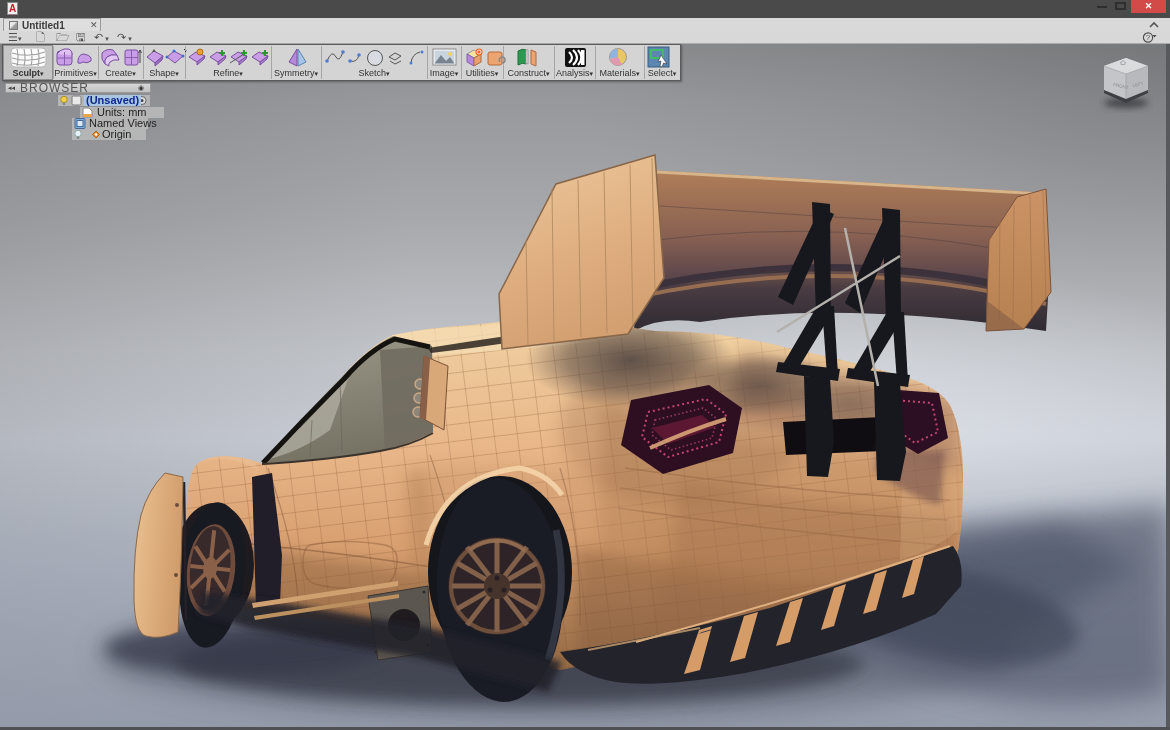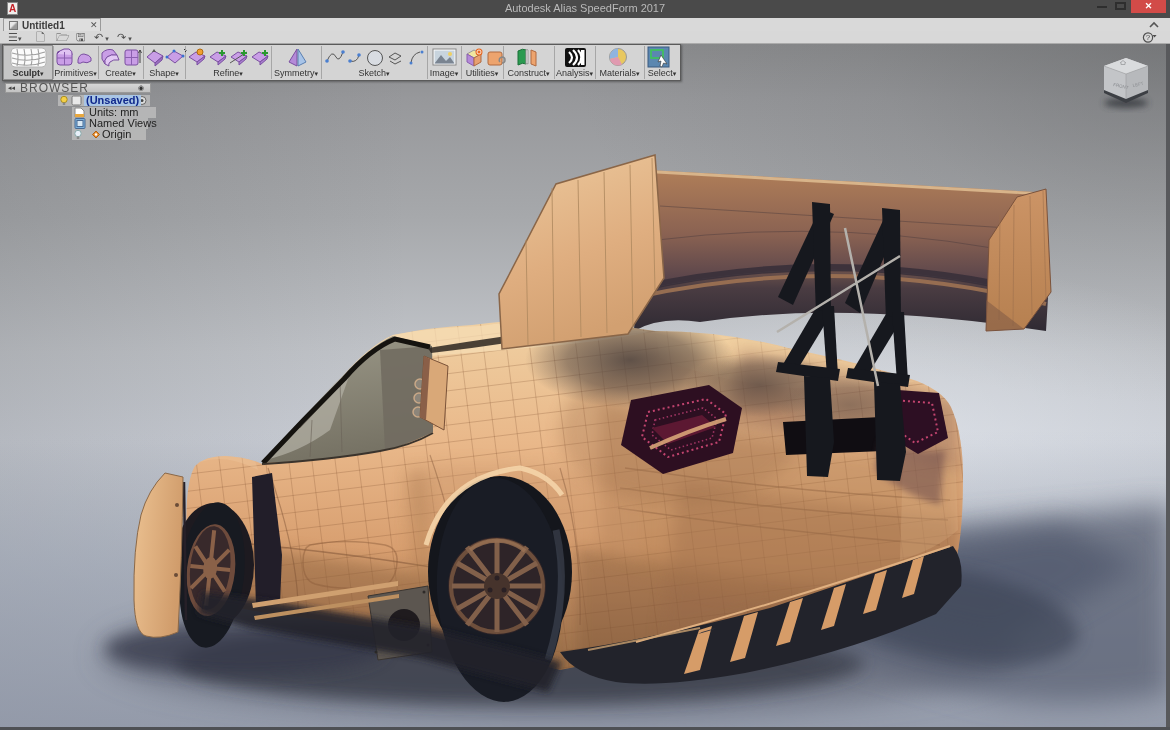--- a/index.html
+++ b/index.html
@@ -31,21 +31,20 @@
 .brow { position:absolute; height:11px; background:rgba(185,185,185,.92); font-size:11px; color:#222; line-height:11px; white-space:nowrap;margin-left:32px; }
 
 #scene { position:absolute; top:44px; left:0; width:1170px; height:686px; }
 #redge { position:absolute; top:44px; left:1166px; width:4px; height:686px; background:#58595c; }
 #bedge { position:absolute; top:727px; left:0px; width:1170px; height:3px; background:#4e5054; }
 </style>
 </head>
 <body>
 <div id="app">
   <div id="titlebar">
-    <div id="title">Autodesk Alias SpeedForm 2017</div>
     <div id="alogo">A</div>
     <div id="winmin"></div>
     <div id="winmax"></div>
     <div id="winclose">✕</div>
   </div>
   <svg id="scene" viewBox="0 44 1170 686" width="1170" height="686">
   <defs>
     <linearGradient id="bgv" x1="0" y1="0" x2="0" y2="1">
       <stop offset="0" stop-color="#8a8b8d"></stop>
       <stop offset="0.08" stop-color="#97989b"></stop>
@@ -481,21 +480,21 @@
   <div class="brow" style="top:95px;left:26px;width:92px;padding-left:2px">
     <svg width="90" height="11" style="position:absolute;top:0;left:0">
       <circle cx="6" cy="4.5" r="3.2" fill="#f5d046" stroke="#a98e20"></circle>
         <rect x="4.8" y="7.5" width="2.4" height="2.5" fill="#888"></rect>
       <rect x="14" y="1" width="9" height="9" rx="1.5" fill="#e8e8e8" stroke="#777"></rect>
       <circle cx="84" cy="5.5" r="4" fill="#ddd" stroke="#666"></circle>
         <circle cx="84" cy="5.5" r="1.5" fill="#444"></circle>
     </svg>
     <span style="position:absolute;left:26px;top:0;background:#a9c5e4;color:#10288c;font-weight:bold;padding:0 2px">(Unsaved)</span>
   </div>
-  <div class="brow" style="top:107px;left:40px;width:84px">
+  <div class="brow" style="top:107px;left:48px;width:84px">
     <svg width="12" height="11" style="position:absolute;top:0;left:2">
         <path d="M1,1 h6 l3,3 v6 h-9 Z" fill="#fff" stroke="#888"></path>
         <path d="M1,7 h9 v3 h-9 Z" fill="#e8a840"></path>
       </svg>
     <span style="position:absolute;left:17px;top:0">Units: mm</span>
   </div>
   <div class="brow" style="top:118px;left:40px;width:76px">
     <svg width="12" height="11" style="position:absolute;top:0;left:2">
         <rect x="1" y="0.5" width="10" height="10" rx="1" fill="#7ab0dc" stroke="#4a6a94"></rect>
         <rect x="3" y="2.5" width="6" height="6" fill="#d8e8f4" stroke="#4a6a94"></rect>

